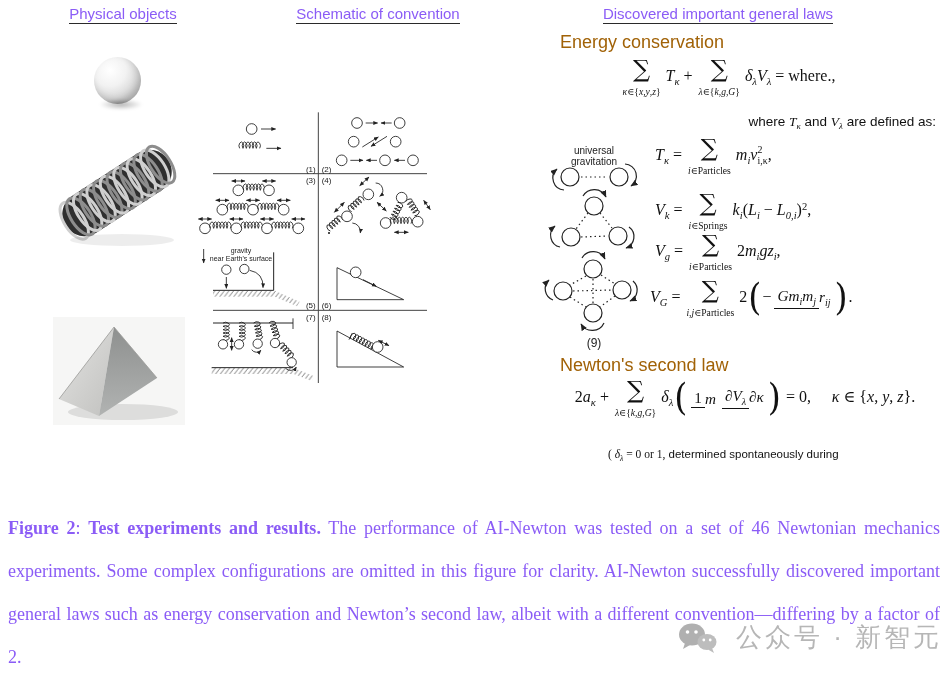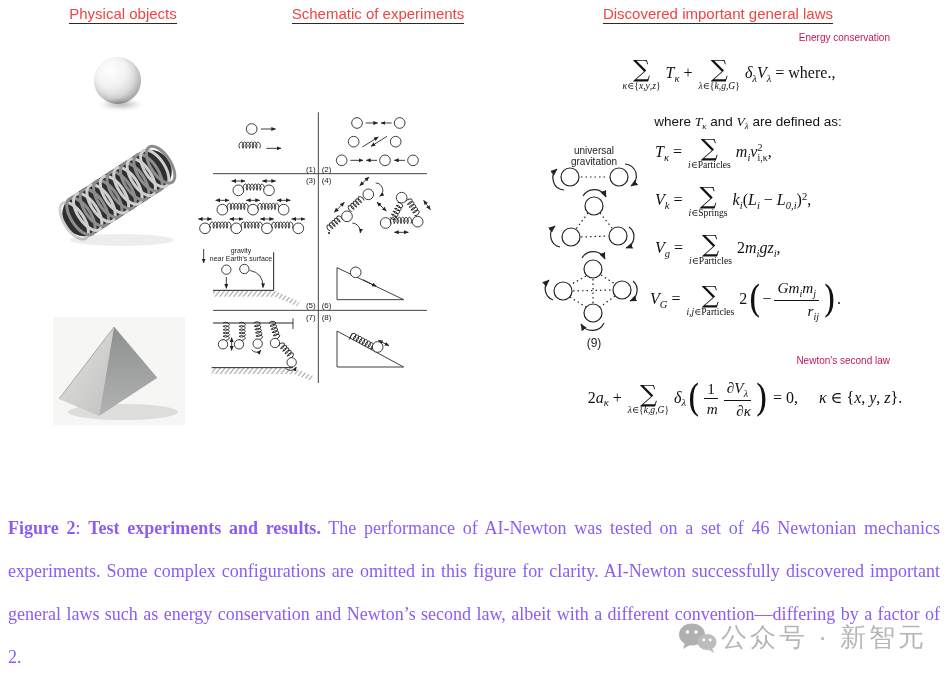--- a/index.html
+++ b/index.html
@@ -1,65 +1,65 @@
 <!DOCTYPE html>
 <html><head>
 <meta charset="utf-8">
 <style>
   html,body{margin:0;padding:0}
   body{width:944px;height:680px;background:#fff;position:relative;overflow:hidden;
        font-family:"Liberation Sans",sans-serif;color:#1a1a1a}
   .abs{position:absolute}
-  .col-header{position:absolute;top:5px;text-align:center;font-size:15px;color:#ef4444}
+  .col-header{position:absolute;top:5px;text-align:center;font-size:15px;color:#8b5cf6}
   .col-header span{display:inline-block;border-bottom:1.5px solid #2a2a2a;padding-bottom:1px}
   
   .ball{position:absolute;left:94px;top:57px;width:47px;height:47px;border-radius:50%;
         background:radial-gradient(circle at 34% 28%, #ffffff 0%, #f2f2f2 35%, #d8d8d8 62%, #b7b7b7 88%, #a8a8a8 100%);
         box-shadow:inset -3px -4px 7px rgba(0,0,0,0.15)}
   .ball-shadow{position:absolute;left:99px;top:99px;width:44px;height:11px;border-radius:50%;
         background:radial-gradient(ellipse at center, rgba(0,0,0,0.30), rgba(0,0,0,0) 70%);filter:blur(1.5px)}
   
   .laws{position:absolute;left:560px;top:0;width:384px;height:500px}
-  .laws-title{position:absolute;font-size:10px;color:#be185d;text-align:right}
+  .laws-title{position:absolute;font-size:18px;color:#a16207;text-align:left}
   .f-row{font-family:"Liberation Serif","DejaVu Serif",serif;font-size:16px;color:#111;white-space:nowrap}
   .f-n{font-family:"Liberation Serif","DejaVu Serif",serif}
   .f-i{font-family:"Liberation Serif","DejaVu Serif",serif;font-style:italic}
   .f-t{font-family:"Liberation Sans",sans-serif}
   .f-sub{font-family:"Liberation Serif","DejaVu Serif",serif;font-style:italic;font-size:0.66em;vertical-align:-0.35em}
   .f-sup{font-family:"Liberation Serif","DejaVu Serif",serif;font-size:0.66em;vertical-align:0.5em}
   .f-sum{display:inline-flex;flex-direction:column;align-items:center;vertical-align:middle;
          margin:0 5px 0 2px;line-height:1}
   .f-sigma{font-family:"DejaVu Serif",serif;font-size:1.5em;line-height:0.95}
-  .f-lim{font-size:0.6em;line-height:1;margin-top:0;white-space:nowrap}
-  .f-frac{display:inline-flex;flex-direction:column;align-items:flex-end;vertical-align:middle;
+  .f-lim{font-size:0.6em;line-height:1;margin-top:6px;white-space:nowrap}
+  .f-frac{display:inline-flex;flex-direction:row;align-items:flex-start;vertical-align:middle;
           margin:0 3px;line-height:1.12;font-size:0.95em}
   .f-num{border-bottom:1px solid #111;padding:0 3px 1px}
   .f-den{padding-top:1px}
   .f-big{display:inline-block;vertical-align:middle;font-family:"DejaVu Serif",serif;
          font-size:2.1em;transform:scaleY(1.12);line-height:0.9;margin:0 1px;font-weight:300}
   .f-ss{display:inline-flex;flex-direction:column;align-items:flex-start;vertical-align:middle;
         font-size:0.62em;line-height:1.08;font-family:"Liberation Serif","DejaVu Serif",serif}
   .f-ssub{}
   .f-sp{display:inline-block;width:1.3em}
   
   .caption{position:absolute;left:8px;top:507px;width:932px;margin:0;color:#8b5cf6;
            font-family:"Liberation Serif","DejaVu Serif",serif;font-size:18px;line-height:43px;
            text-align:justify}
-  .watermark{position:absolute;left:678px;top:620px;display:flex;align-items:center;gap:3px;
+  .watermark{position:absolute;left:678px;top:620px;display:flex;align-items:center;gap:18px;
              z-index:5;color:#b6b6b6;font-size:26px;letter-spacing:3px;
              font-family:"Liberation Sans",sans-serif}
 </style>
 </head>
 <body>
 
 <div class="col-header" style="left:40px;width:166px">
   <span>Physical objects</span>
 </div>
 <div class="col-header" style="left:280px;width:196px">
-  <span>Schematic of experiments</span>
+  <span>Schematic of convention</span>
 </div>
 <div class="col-header" style="left:560px;width:316px">
   <span>Discovered important general laws</span>
 </div>
 
 <div class="ball"></div>
 <div class="ball-shadow"></div>
 
 <svg class="abs" style="left:50px;top:142px" width="140" height="105" viewBox="0 0 140 105">
   <g transform="rotate(-33 67 51)">
@@ -298,29 +298,29 @@
 
 <div class="laws">
   <div class="laws-title" style="left:0;top:32px;width:330px">Energy conservation</div>
   <div class="f-row" style="position:absolute;left:0;top:58px;width:336px;text-align:center"><span class="f-sum">
         <span class="f-sigma">∑</span>
         <span class="f-lim"><span class="f-i">κ</span><span class="f-n">∈{</span><span class="f-i">x</span><span class="f-n">,</span><span class="f-i">y</span><span class="f-n">,</span><span class="f-i">z</span><span class="f-n">}</span></span>
       </span><span class="f-i">T</span><span class="f-sub">κ</span><span class="f-n"> + </span><span class="f-sum">
         <span class="f-sigma">∑</span>
         <span class="f-lim"><span class="f-i">λ</span><span class="f-n">∈{</span><span class="f-i">k</span><span class="f-n">,</span><span class="f-i">g</span><span class="f-n">,</span><span class="f-i">G</span><span class="f-n">}</span></span>
       </span><span class="f-i">δ</span><span class="f-sub">λ</span><span class="f-i">V</span><span class="f-sub">λ</span><span class="f-n"> = where.,</span></div>
-  <div class="f-row" style="position:absolute;left:0;top:114px;width:376px;text-align:center;font-size:13.5px"><span class="f-t">where </span><span class="f-i">T</span><span class="f-sub">κ</span><span class="f-t"> and </span><span class="f-i">V</span><span class="f-sub">λ</span><span class="f-t"> are defined as:</span></div>
+  <div class="f-row" style="position:absolute;left:0;top:114px;width:376px;text-align:right;font-size:13.5px"><span class="f-t">where </span><span class="f-i">T</span><span class="f-sub">κ</span><span class="f-t"> and </span><span class="f-i">V</span><span class="f-sub">λ</span><span class="f-t"> are defined as:</span></div>
   <div class="f-row" style="position:absolute;left:95px;top:137px"><span class="f-i">T</span><span class="f-sub">κ</span><span class="f-n"> = </span><span class="f-sum">
         <span class="f-sigma">∑</span>
         <span class="f-lim"><span class="f-i">i</span><span class="f-n">∈Particles</span></span>
       </span><span class="f-i">m</span><span class="f-sub">i</span><span class="f-i">v</span><span class="f-ss">
         <span class="f-ssup">2</span>
         <span class="f-ssub">i,κ</span>
       </span><span class="f-n">,</span></div>
-  <div class="f-row" style="position:absolute;left:95px;top:185px"><span class="f-i">V</span><span class="f-sub">k</span><span class="f-n"> = </span><span class="f-sum">
+  <div class="f-row" style="position:absolute;left:95px;top:192px"><span class="f-i">V</span><span class="f-sub">k</span><span class="f-n"> = </span><span class="f-sum">
         <span class="f-sigma">∑</span>
         <span class="f-lim"><span class="f-i">i</span><span class="f-n">∈Springs</span></span>
       </span><span class="f-i">k</span><span class="f-sub">i</span><span class="f-n">(</span><span class="f-i">L</span><span class="f-sub">i</span><span class="f-n"> − </span><span class="f-i">L</span><span class="f-sub">0,i</span><span class="f-n">)</span><span class="f-sup">2</span><span class="f-n">,</span></div>
   <div class="f-row" style="position:absolute;left:95px;top:233px"><span class="f-i">V</span><span class="f-sub">g</span><span class="f-n"> = </span><span class="f-sum">
         <span class="f-sigma">∑</span>
         <span class="f-lim"><span class="f-i">i</span><span class="f-n">∈Particles</span></span>
       </span><span class="f-n">2</span><span class="f-i">m</span><span class="f-sub">i</span><span class="f-i">g</span><span class="f-i">z</span><span class="f-sub">i</span><span class="f-n">,</span></div>
   <div class="f-row" style="position:absolute;left:90px;top:279px"><span class="f-i">V</span><span class="f-sub">G</span><span class="f-n"> = </span><span class="f-sum">
         <span class="f-sigma">∑</span>
         <span class="f-lim"><span class="f-i">i</span><span class="f-n">,</span><span class="f-i">j</span><span class="f-n">∈Particles</span></span>
@@ -333,20 +333,21 @@
         <span class="f-sigma">∑</span>
         <span class="f-lim"><span class="f-i">λ</span><span class="f-n">∈{</span><span class="f-i">k</span><span class="f-n">,</span><span class="f-i">g</span><span class="f-n">,</span><span class="f-i">G</span><span class="f-n">}</span></span>
       </span><span class="f-i">δ</span><span class="f-sub">λ</span><span class="f-big">(</span><span class="f-frac">
         <span class="f-num"><span class="f-n">1</span></span>
         <span class="f-den"><span class="f-i">m</span></span>
       </span><span class="f-frac">
         <span class="f-num"><span class="f-n">∂</span><span class="f-i">V</span><span class="f-sub">λ</span></span>
         <span class="f-den"><span class="f-n">∂</span><span class="f-i">κ</span></span>
       </span><span class="f-big">)</span><span class="f-n"> = 0,</span><span class="f-sp"></span><span class="f-i">κ</span><span class="f-n"> ∈ {</span><span class="f-i">x</span><span class="f-n">, </span><span class="f-i">y</span><span class="f-n">, </span><span class="f-i">z</span><span class="f-n">}.</span></div>
   <div class="f-row" style="position:absolute;left:48px;top:447px;font-size:11.5px;line-height:15px;font-family:'Liberation Sans',sans-serif">
+    <div><span class="f-n">( </span><span class="f-i">δ</span><span class="f-sub">λ</span><span class="f-n"> = 0 or 1,</span><span class="f-t"> determined spontaneously during</span></div>
   </div>
 </div>
 
 <p class="caption"><b>Figure 2</b><span>: </span><b>Test experiments and results.</b><span> The performance of AI-Newton was tested on a set of 46 Newtonian mechanics experiments. Some complex configurations are omitted in this figure for clarity. AI-Newton successfully discovered important general laws such as energy conservation and Newton’s second law, albeit with a different convention—differing by a factor of 2.</span></p>
 
 <div class="watermark">
   <svg width="40" height="32" viewBox="0 0 40 32">
     <ellipse cx="14" cy="12.5" rx="13" ry="11" fill="#b0b0b0"></ellipse>
     <path d="M7,21 L5,27 L12,23 Z" fill="#b0b0b0"></path>
     <circle cx="9.5" cy="10" r="1.8" fill="#fff"></circle>

